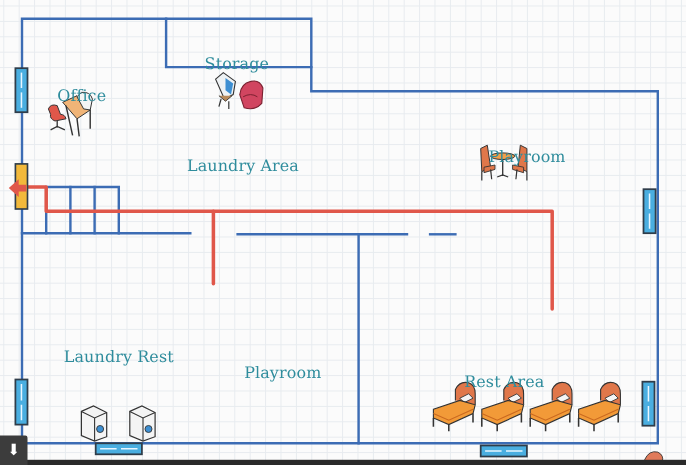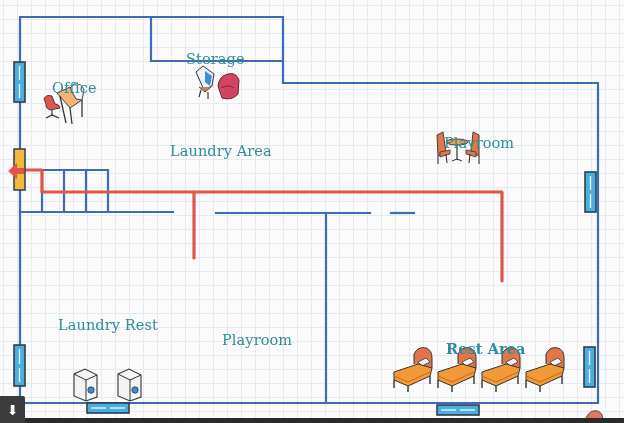--- a/index.html
+++ b/index.html
@@ -190,18 +190,18 @@
     <path d="M586 418 Q590 409 598 411 Q604 414 602 420 L586 420 Z" fill="#e07a5a" stroke="#333" stroke-width="0.8"></path>
   </g>
 </svg>
 
 <div class="room-label" style="left:52px; top:60px;">Office</div>
 <div class="room-label" style="left:186px; top:31px;">Storage</div>
 <div class="room-label" style="left:170px; top:123px;">Laundry Area</div>
 <div class="room-label" style="left:444px; top:115px;">Playroom</div>
 <div class="room-label" style="left:58px; top:297px;">Laundry Rest</div>
 <div class="room-label" style="left:222px; top:312px;">Playroom</div>
-<div class="room-label" style="left:446px; top:320px;font-weight:bold;">Rest Area</div>
+<div class="room-label" style="left:422px; top:320px;">Rest Area</div>
 
 <div class="bottom-band"></div>
 <div class="download-btn">
   <span>⬇</span>
 </div>
 
 </body></html>

